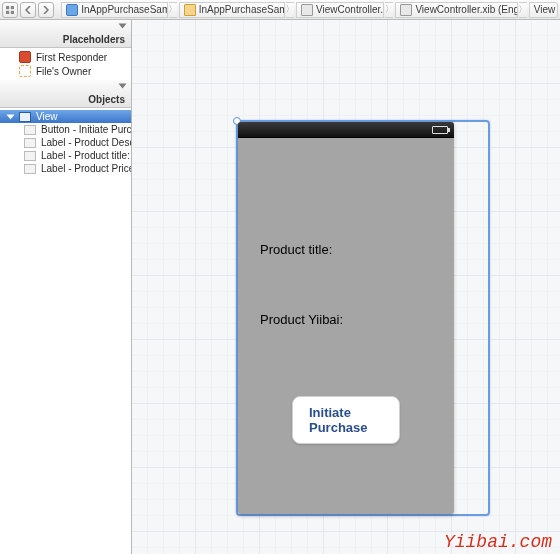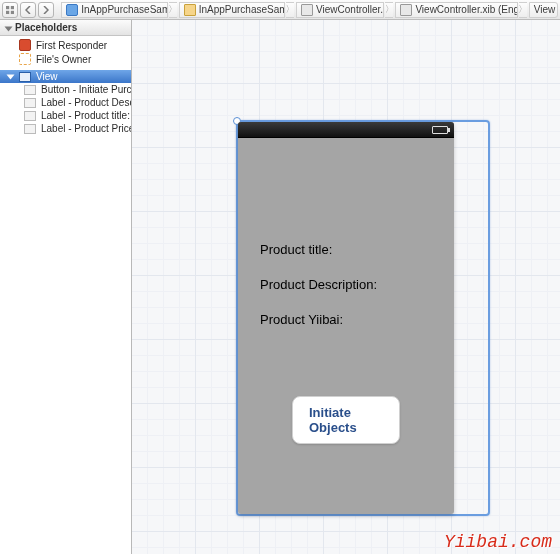--- a/index.html
+++ b/index.html
@@ -80,20 +80,21 @@
   .section-header {
     background: linear-gradient(to bottom, #fbfbfb, #e4e4e4);
     border-bottom: 1px solid #c4c4c4;
     padding: 2px 6px;
     font-weight: bold;
     font-size: 10px;
     color: #333;
     display: flex;
     align-items: flex-end;
     gap: 4px;
+    flex-direction: column;
   }
   .section-header .disc {
     width: 0; height: 0;
     border-left: 5px solid #7a7a7a;
     border-top: 4px solid transparent;
     border-bottom: 4px solid transparent;
   }
   .section-header.open .disc {
     transform: rotate(90deg);
   }
@@ -292,20 +293,24 @@
         <span class="ic-resp"></span>
         <span>First Responder</span>
       </div>
       <div class="sb-item">
         <span class="tw"></span>
         <span class="ic-owner"></span>
         <span>File's Owner</span>
       </div>
     </div>
 
+    <div class="section-header open">
+      <span class="disc"></span>
+      <span>Objects</span>
+    </div>
     <div class="section-body">
       <div class="sb-item sel">
         <span class="tw tri"></span>
         <span class="obj-ic"></span>
         <span>View</span>
       </div>
       <div class="sb-item sb-child">
         <span class="obj-ic"></span>
         <span>Button - Initiate Purc…</span>
       </div>
@@ -328,21 +333,20 @@
 
     <div class="device-sel">
       <div class="sel-handle" style="left:-5px;top:-5px"></div>
     </div>
 
     <div class="device">
       <div class="statusbar">
         <span class="battery"></span>
       </div>
       <div class="label l1">Product title:</div>
-      <div class="label l2">Product Description:</div>
       <div class="label l3">Product Yiibai:</div>
-      <div class="ib-button">Initiate Objects</div>
+      <div class="ib-button">Initiate Purchase</div>
     </div>
 
     <div class="watermark">Yiibai.com</div>
   </div>
 
 </div>
 
 </body></html>

